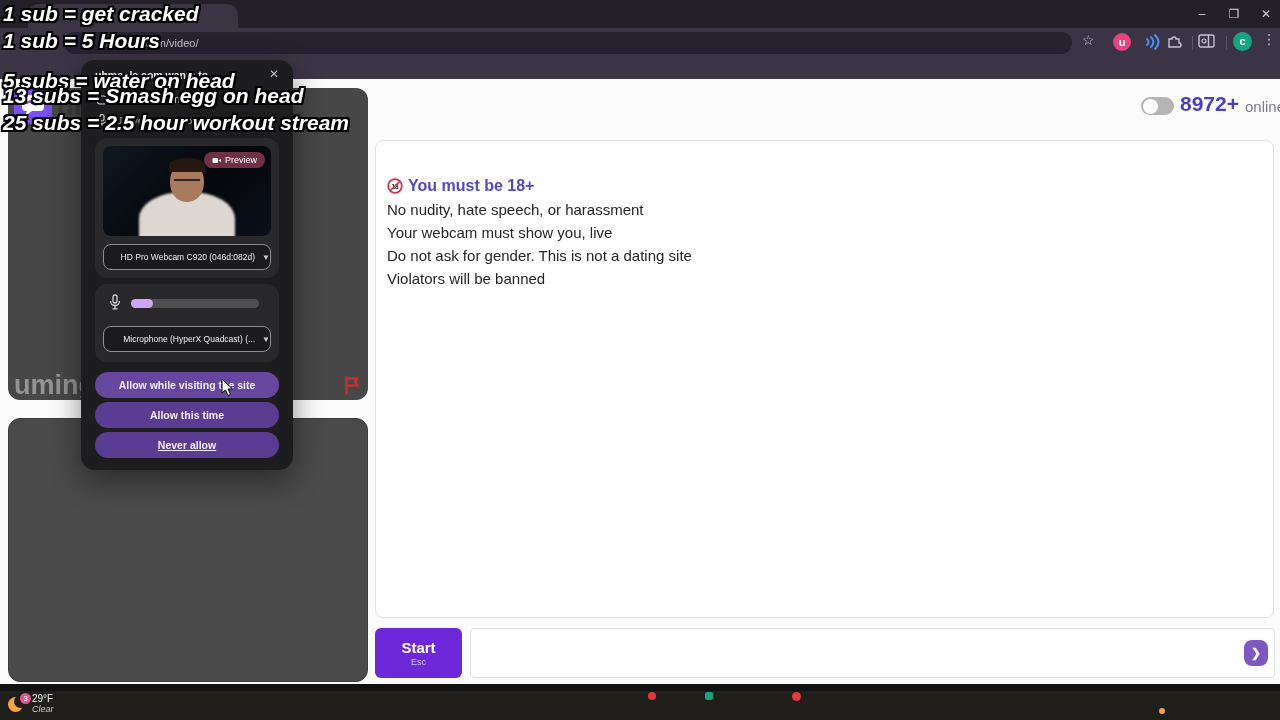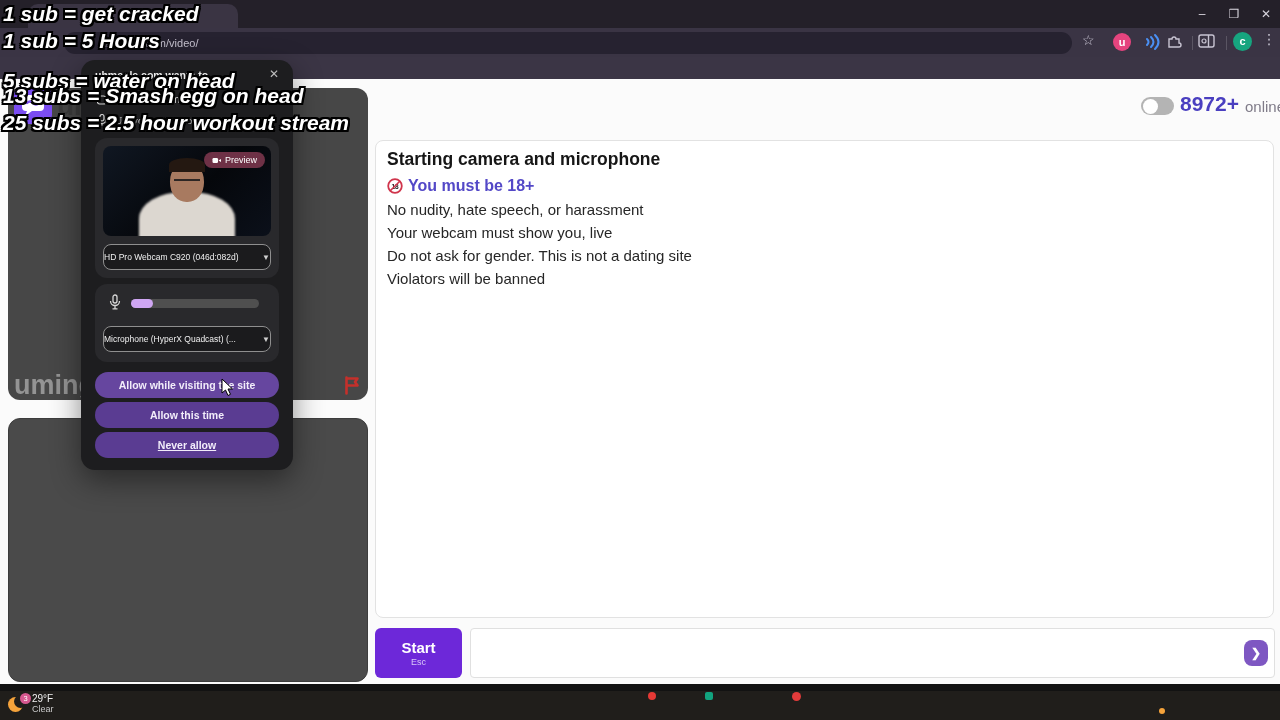--- a/index.html
+++ b/index.html
@@ -64,21 +64,21 @@
   #perm-row-0 { top:34px; } #perm-row-1 { top:54px;font-family:Liberation Serif, serif; }
   .dlg-section { position:absolute; left:14px; width:184px; background:#29292c; border-radius:12px; }
   #cam-section { top:78px; height:140px; }
   #mic-section { top:224px; height:78px; }
   #cam-preview { position:absolute; left:8px; top:8px; width:168px; height:90px; border-radius:8px; overflow:hidden; background:linear-gradient(135deg,#101722 0%,#05070b 55%,#0b101a 100%); }
   .cam-torso { position:absolute; left:50%; transform:translateX(-50%); bottom:-14px; width:96px; height:58px; background:#dcd7d0; border-radius:46% 46% 0 0; filter:blur(1px); }
   .cam-head { position:absolute; left:50%; transform:translateX(-50%); bottom:34px; width:34px; height:40px; background:#a87a60; border-radius:48%; }
   .cam-hair { position:absolute; left:50%; transform:translateX(-50%); bottom:64px; width:36px; height:14px; background:#241811; border-radius:50% 50% 0 0; }
   .cam-glasses { position:absolute; left:50%; transform:translateX(-50%); bottom:52px; width:26px; height:5px; border-top:2px solid #18181a; opacity:.85; }
   #preview-badge { position:absolute; right:6px; top:6px; height:16px; background:#6e3146; border-radius:9px; display:flex; align-items:center; gap:4px; padding:0 8px; color:#fff; font-size:9px; }
-  .dd { position:absolute; left:8px; height:26px; width:168px; background:#1b1b1d; border:1px solid #8f8f8f; border-radius:8px; color:#f0f0f0; font-size:8.5px; display:flex; align-items:center; justify-content:space-between; gap:7px; }
+  .dd { position:absolute; left:8px; height:26px; width:168px; background:#1b1b1d; border:1px solid #8f8f8f; border-radius:8px; color:#f0f0f0; font-size:8.5px; display:flex; align-items:center; justify-content:flex-end; gap:7px; }
   #cam-dd { top:106px; } #mic-dd { top:42px; }
   .dd-caret { font-size:8px; color:#cfcfcf; }
   #mic-icon-dlg { position:absolute; left:14px; top:10px; }
   #mic-track { position:absolute; left:36px; top:15px; width:128px; height:9px; border-radius:5px; background:#4f4f4f; }
   #mic-fill { position:absolute; left:0; top:0; width:22px; height:9px; border-radius:5px; background:#cfa6f3; }
   .dlg-btn { position:absolute; left:14px; width:184px; height:26px; border-radius:13px; background:#5a3c92; color:#f2edfa; font-weight:bold; font-size:10.5px; display:flex; align-items:center; justify-content:center; cursor:pointer; }
   #dlg-btn-0 { top:312px; background:#66469f; } #dlg-btn-1 { top:342px; } #dlg-btn-2 { top:372px;text-decoration:underline; }
 
   
   .ovl { position:absolute; left:3px; font-size:21px; font-weight:600; color:#fff; white-space:nowrap; z-index:50;
@@ -88,21 +88,21 @@
   #cursor { left:221px; top:378px; z-index:60; }
 
   
   #taskbar { left:0; top:691px; width:1280px; height:29px; background:#201e1b; z-index:70; }
   #weather { position:absolute; left:8px; top:2px; display:flex; gap:6px; align-items:center; }
   #moon-icon { position:relative; width:18px; height:18px; }
   #moon-icon .c1 { position:absolute; left:0; top:2px; width:15px; height:15px; border-radius:50%; background:#f5a33b; }
   #moon-icon .c2 { position:absolute; left:6px; top:0; width:13px; height:13px; border-radius:50%; background:#201e1b; }
   #weather-badge { position:absolute; left:12px; top:-2px; width:11px; height:11px; border-radius:50%; background:#d6588f; color:#fff; font-size:7.5px; text-align:center; line-height:11px; }
   #weather-temp { font-size:10px; color:#f0f0f0; }
-  #weather-cond { font-size:9px; color:#c9c9c9; }
+  #weather-cond { font-size:9px; color:#c9c9c9;font-style:italic; }
   #win-logo { left:428px; top:698px; width:15px; height:15px; display:grid; grid-template-columns:7px 7px; grid-gap:1px; }
   #win-logo span { width:7px; height:7px; background:#43a7e8; }
   #search-pill { left:452px; top:694px; width:142px; height:22px; background:#3b3936; border-radius:11px; display:flex; align-items:center; gap:7px; padding:0 10px; }
   #search-label { font-size:11px; color:#d9d9d9; flex:1; }
   #basketball-icon { width:12px; height:12px; border-radius:50%; background:#e8742c; border:1px solid #8a3d12; }
   #doodle-icon { width:11px; height:11px; border-radius:50% 50% 50% 20%; background:#9a9a9a; }
   .tb-icon { top:695px; width:22px; height:22px; display:flex; align-items:center; justify-content:center; }
   .tb-dot { top:716.5px; width:5px; height:2.5px; border-radius:2px; background:#9a9a9a; }
   #icon-g { left:601px; background:#161616; border-radius:4px; color:#fff; font-weight:bold; font-size:13px; font-style:italic; }
   #icon-fan { left:630px; background:#1f1f1f; border-radius:50%; }
@@ -192,21 +192,20 @@
 <div class="abs" id="video-panel-1"></div>
 <div class="abs" id="watermark">uming</div>
 <div class="abs" id="flag-icon">
   <svg width="17" height="19" viewBox="0 0 17 19">
       <path d="M2.5 1.5 v16 M2.5 2.5 h11 l-2.5 3.5 2.5 3.5 h-11" stroke="#c4302b" stroke-width="2.6" fill="none" stroke-linejoin="round" stroke-linecap="round"></path>
     </svg>
 </div>
 <div class="abs" id="video-panel-2"></div>
 
 <div class="abs" id="info-card">
-  <div id="main-heading">Starting camera and microphone</div>
   <div id="age-row">
     <svg width="16" height="16" viewBox="0 0 16 16">
         <circle cx="8" cy="8" r="6.8" fill="#fff" stroke="#d0354c" stroke-width="1.8"></circle>
         <text x="8" y="11" font-size="6.5" font-weight="bold" text-anchor="middle" fill="#222" font-family="Liberation Sans, sans-serif">18</text>
         <line x1="3" y1="13" x2="13" y2="3" stroke="#d0354c" stroke-width="1.6"></line>
       </svg>
     <span id="age-text">You must be 18+</span>
   </div>
   <div class="rule" id="rule-0">No nudity, hate speech, or harassment</div>
   <div class="rule" id="rule-1">Your webcam must show you, live</div>

